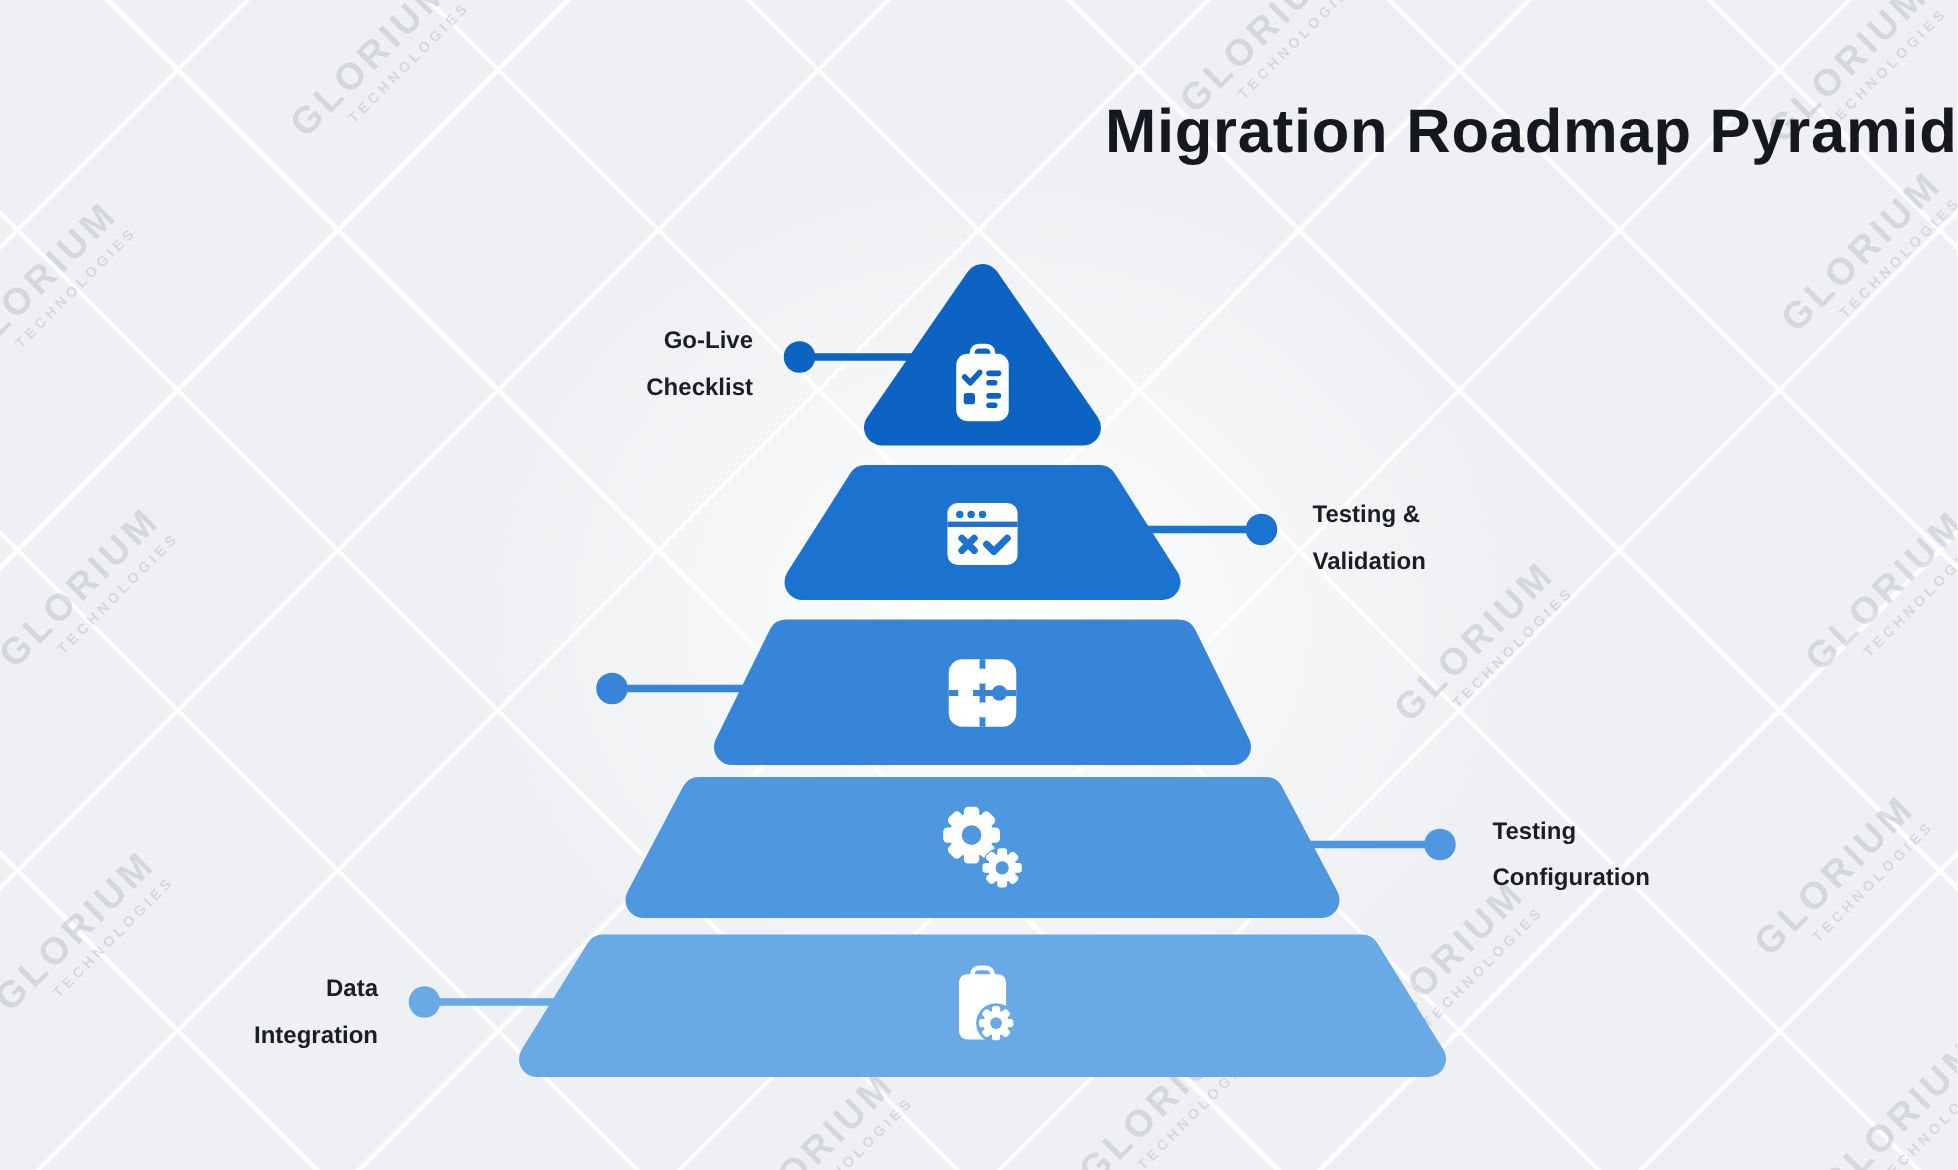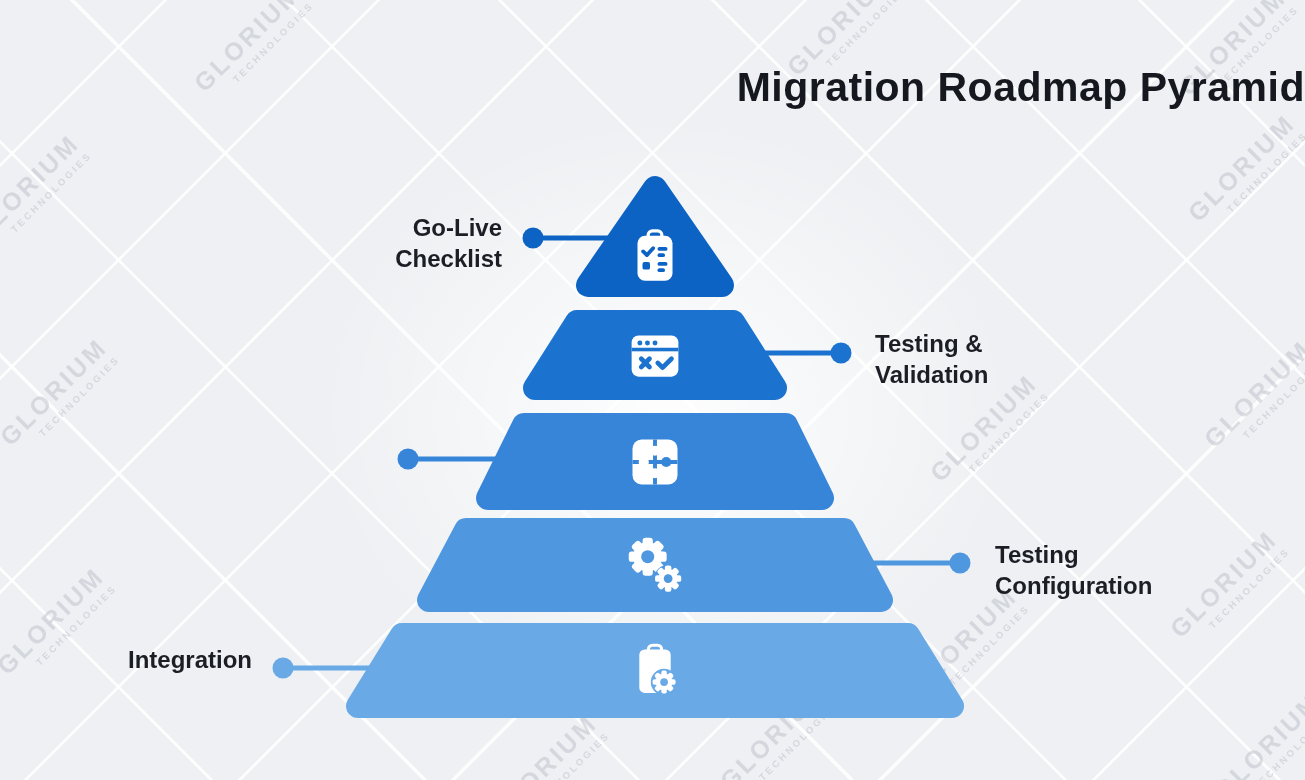--- a/index.html
+++ b/index.html
@@ -27,21 +27,21 @@
   .title{
     position:absolute;top:64px;left:0;width:100%;
     text-align:right;font-size:41px;font-weight:700;
     letter-spacing:.5px;color:#15181f;z-index:3;
   }
   .pyr{position:absolute;left:0;top:0;z-index:2;}
   .icon{position:absolute;transform:translate(-50%,-50%);z-index:3;}
   .icon svg{display:block;width:100%;height:100%;}
   .level-label{
     position:absolute;z-index:3;
-    font-size:24px;line-height:31px;font-weight:700;color:#1b1e25;
+    font-size:16px;line-height:31px;font-weight:700;color:#1b1e25;
     white-space:nowrap;
   }
   .label-left{text-align:right;}
   .label-right{text-align:left;}
 </style>
 </head>
 <body>
 
 <div class="canvas">
 
@@ -210,16 +210,17 @@
   </div>
   <div class="level-label label-right" style="left:875px;top:328px">
     <div>Testing &amp;</div>
     <div>Validation</div>
   </div>
   <div class="level-label label-right" style="left:995px;top:539px">
     <div>Testing</div>
     <div>Configuration</div>
   </div>
   <div class="level-label label-left" style="right:1053px;top:644px">
+    <div>Data</div>
     <div>Integration</div>
   </div>
 
 </div>
 
 </body></html>

